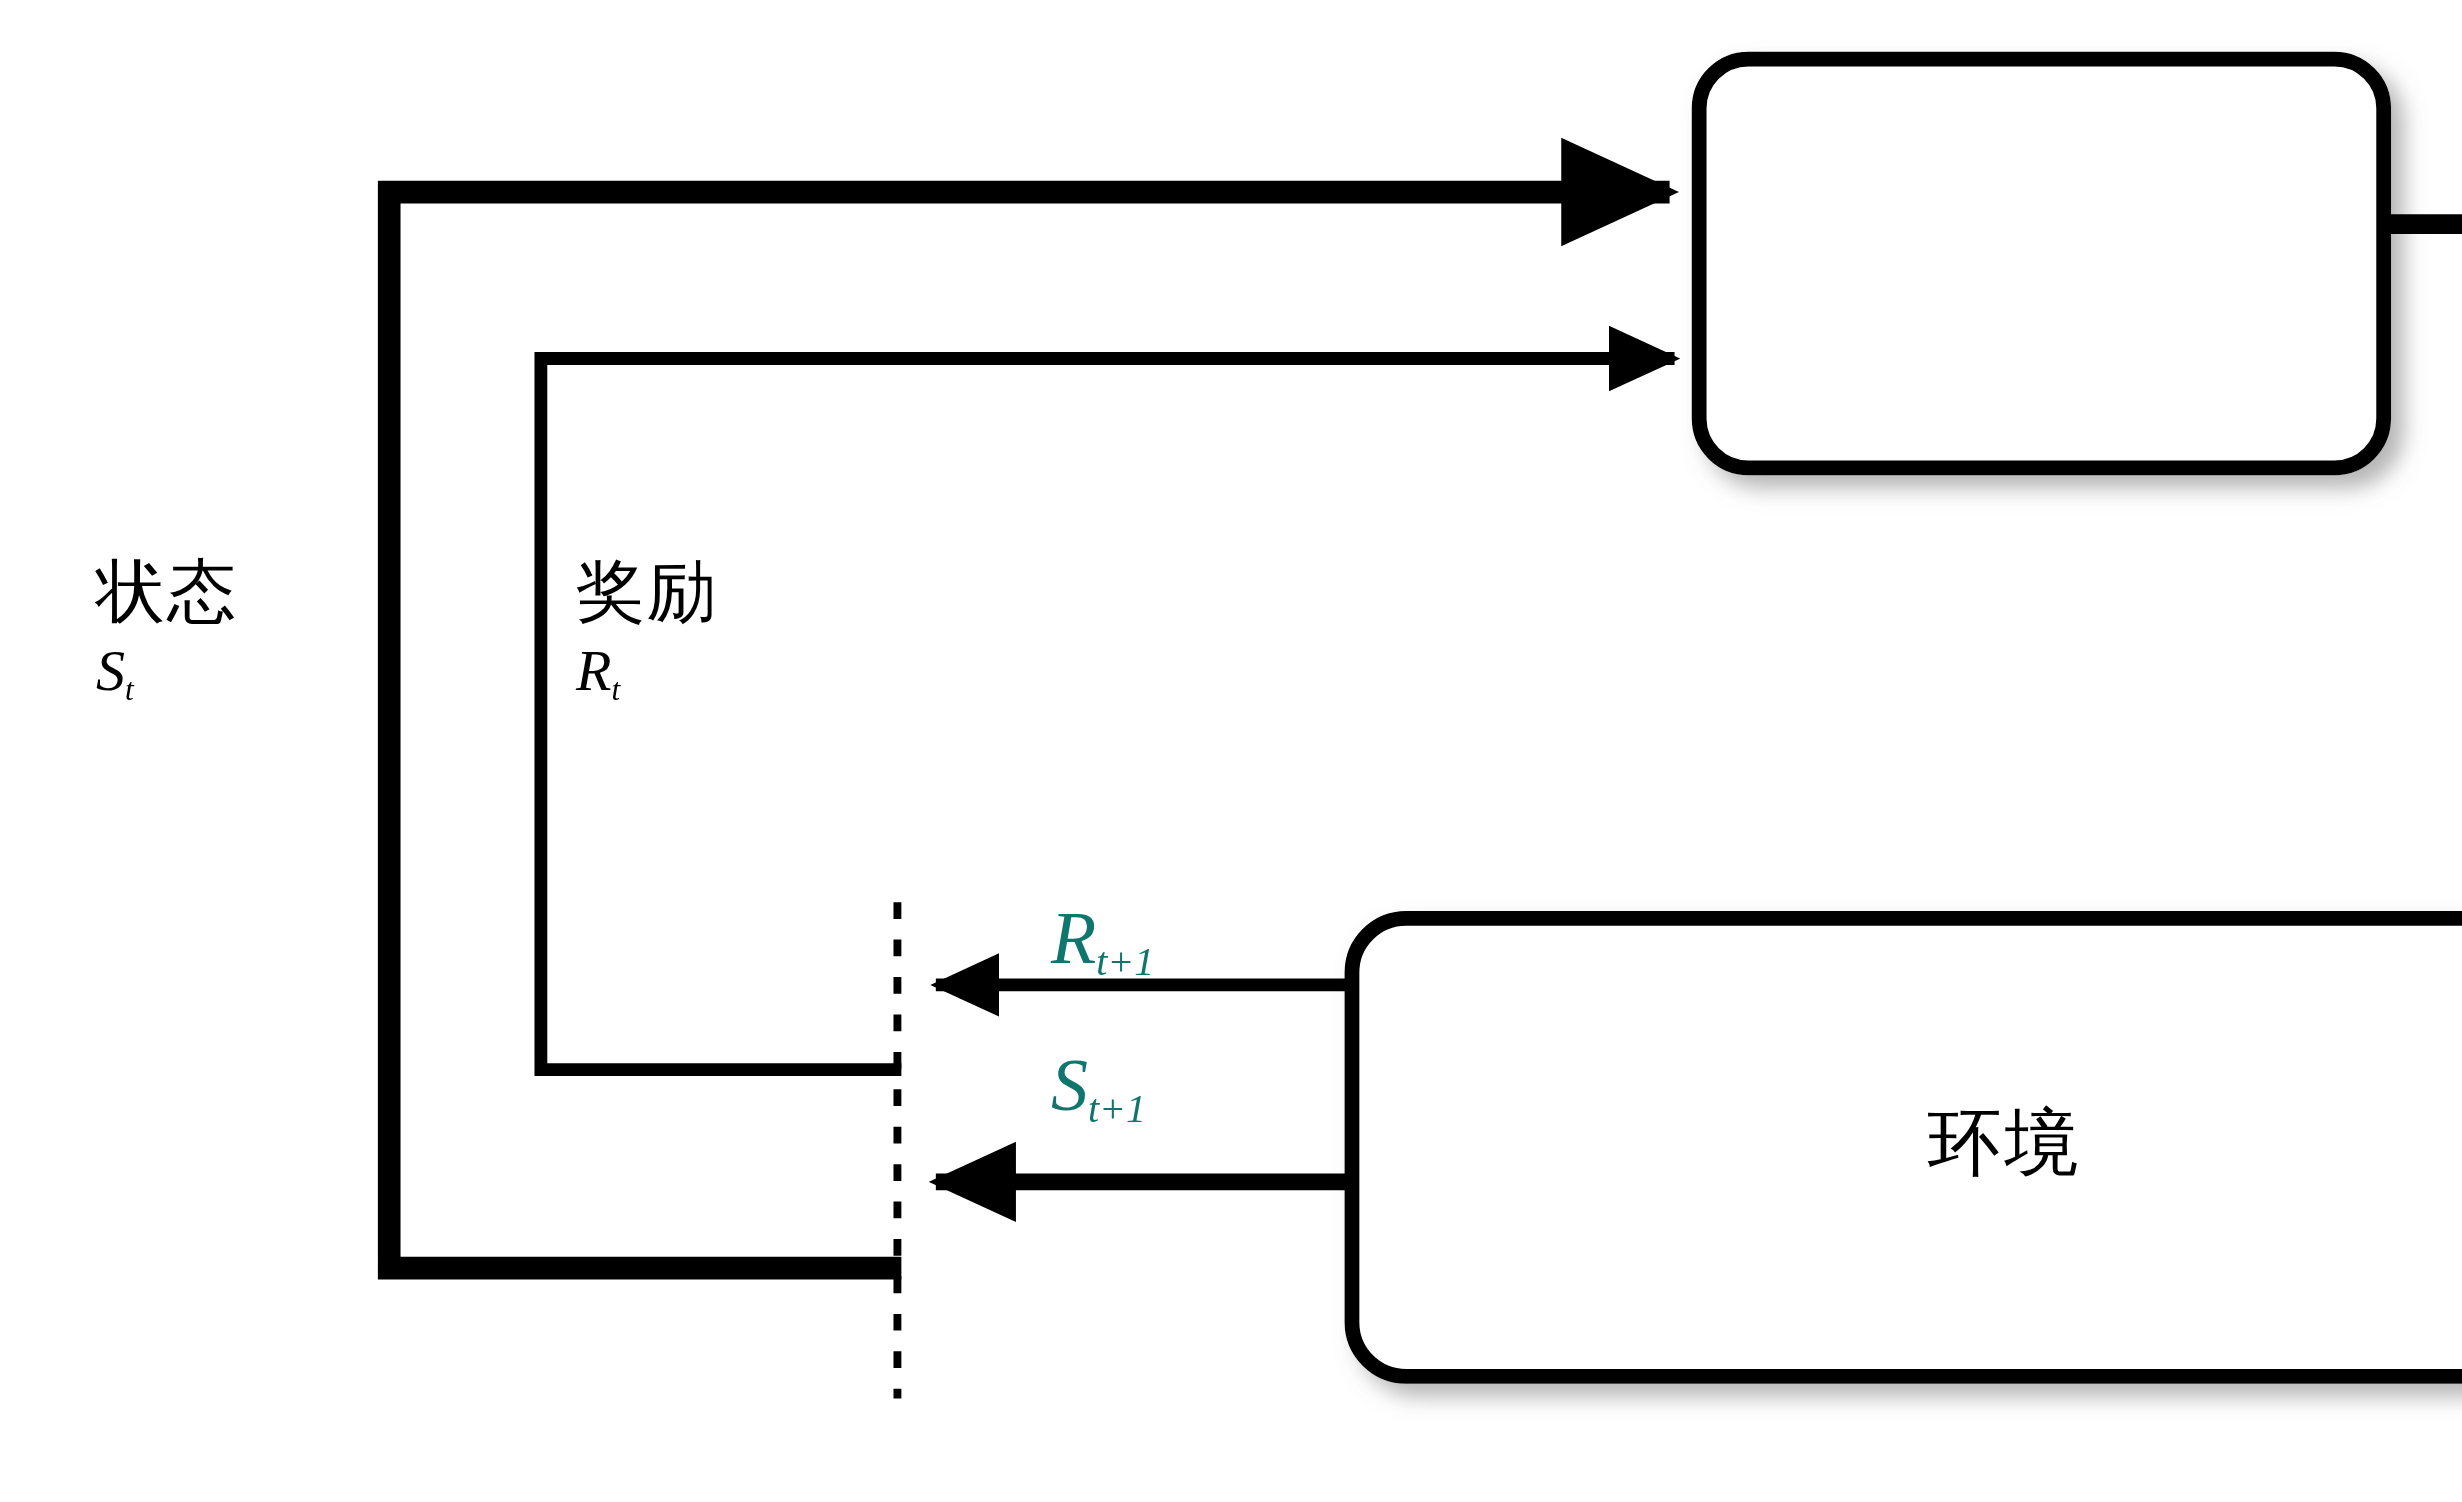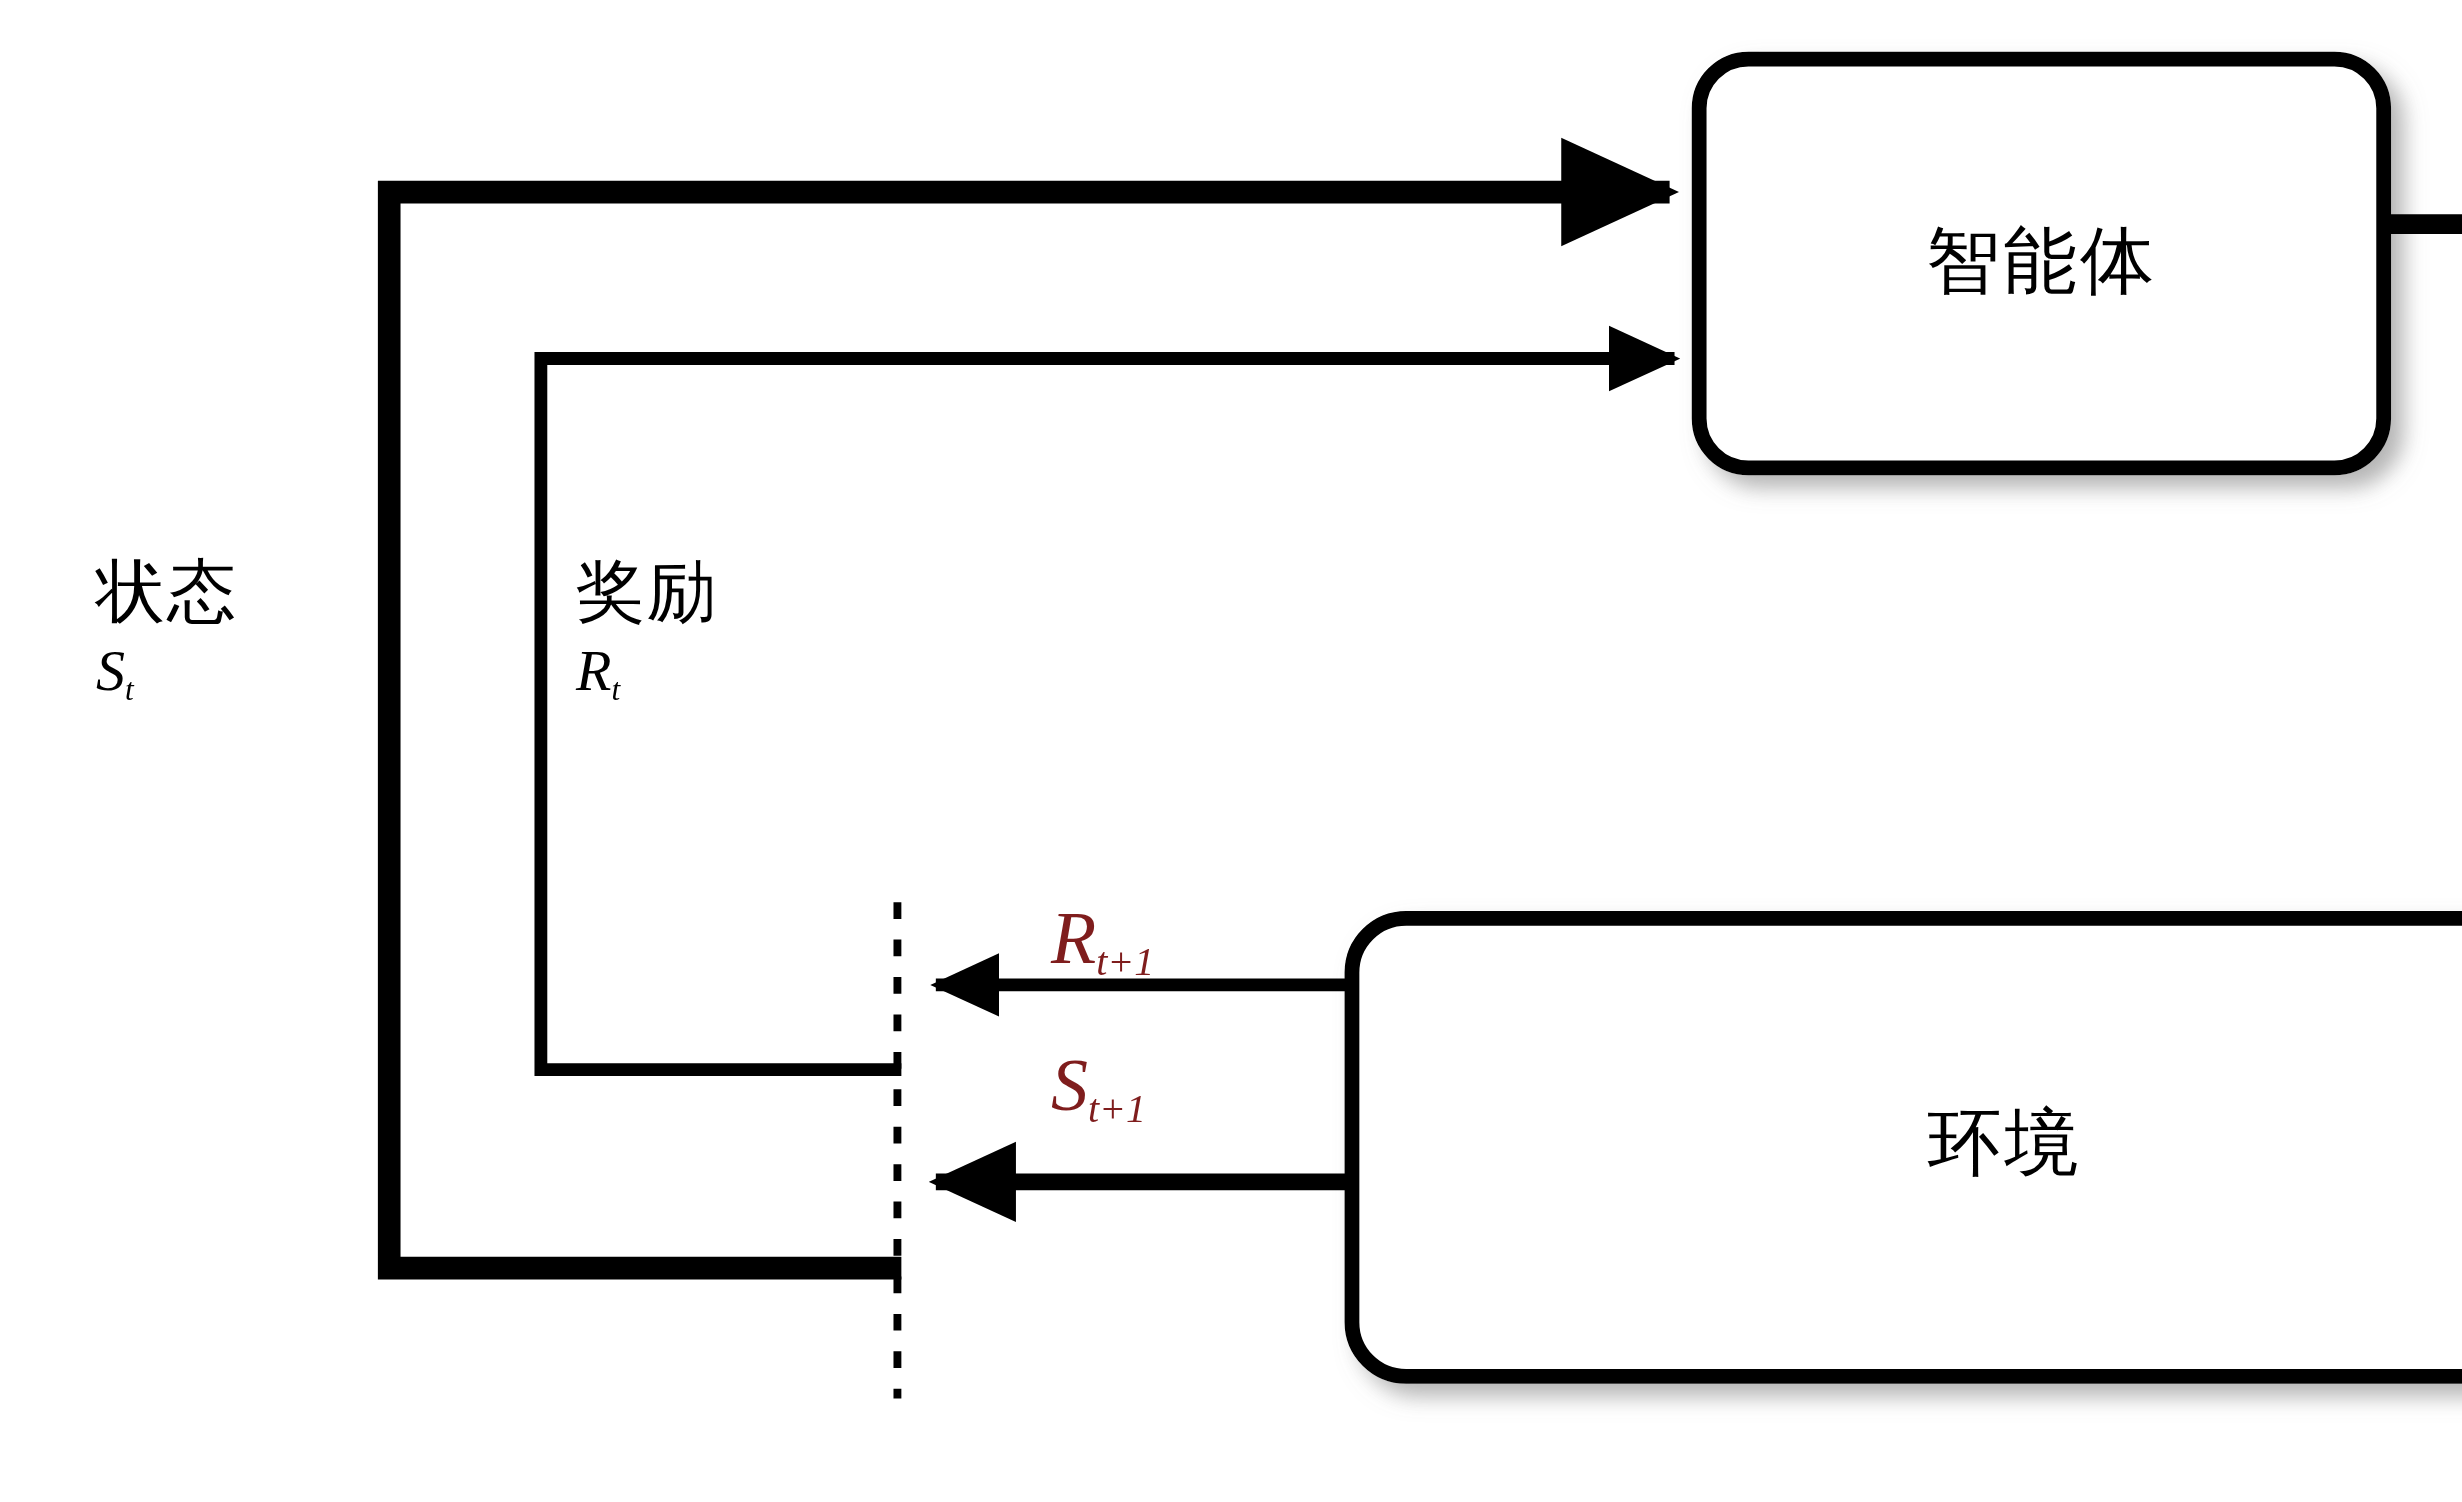--- a/index.html
+++ b/index.html
@@ -54,21 +54,21 @@
     margin-top: 10px;
   }
   .sym sub {
     font-size: 0.54em;
     font-style: italic;
     vertical-align: -0.32em;
     letter-spacing: 0;
   }
   .edge-sym {
     position: absolute;
-    color: #7f1d1d;
+    color: #0f766e;
     font-family: "Liberation Serif", "DejaVu Serif", serif;
     font-style: italic;
     font-size: 74px;
     line-height: 1;
     white-space: nowrap;
   }
   .edge-sym sub {
     font-size: 0.54em;
     font-style: italic;
     vertical-align: -0.30em;
@@ -117,21 +117,20 @@
 
     <path d="M 4840 455 L 7078 455 L 7078 2358 L 5470 2358" fill="none" stroke="#000000" stroke-width="40" stroke-linecap="butt" stroke-linejoin="miter" marker-end="url(#arrow-thick)"></path>
 
     <path d="M 2740 2000 L 1900 2000" fill="none" stroke="#000000" stroke-width="26" stroke-linecap="butt" marker-end="url(#arrow-mid)"></path>
 
     <path d="M 2740 2400 L 1900 2400" fill="none" stroke="#000000" stroke-width="34" stroke-linecap="butt" marker-end="url(#arrow-thick)"></path>
 
     <line x1="1822" y1="1832" x2="1822" y2="2840" stroke="#000000" stroke-width="16" stroke-dasharray="34 42" stroke-linecap="butt"></line>
   </svg>
 
-  <div class="node-label" style="left:1699px; top:224px; width:685px;">智能体</div>
 
   <div class="node-label" style="left:1352px; top:1106px; width:1305px;">环境</div>
 
   <div class="side-label" style="left:96px; top:556px;">
     <span class="cjk-term">状态</span>
     <span class="sym"><i>S</i><sub>t</sub></span>
   </div>
 
   <div class="side-label" style="left:576px; top:556px;">
     <span class="cjk-term">奖励</span>

